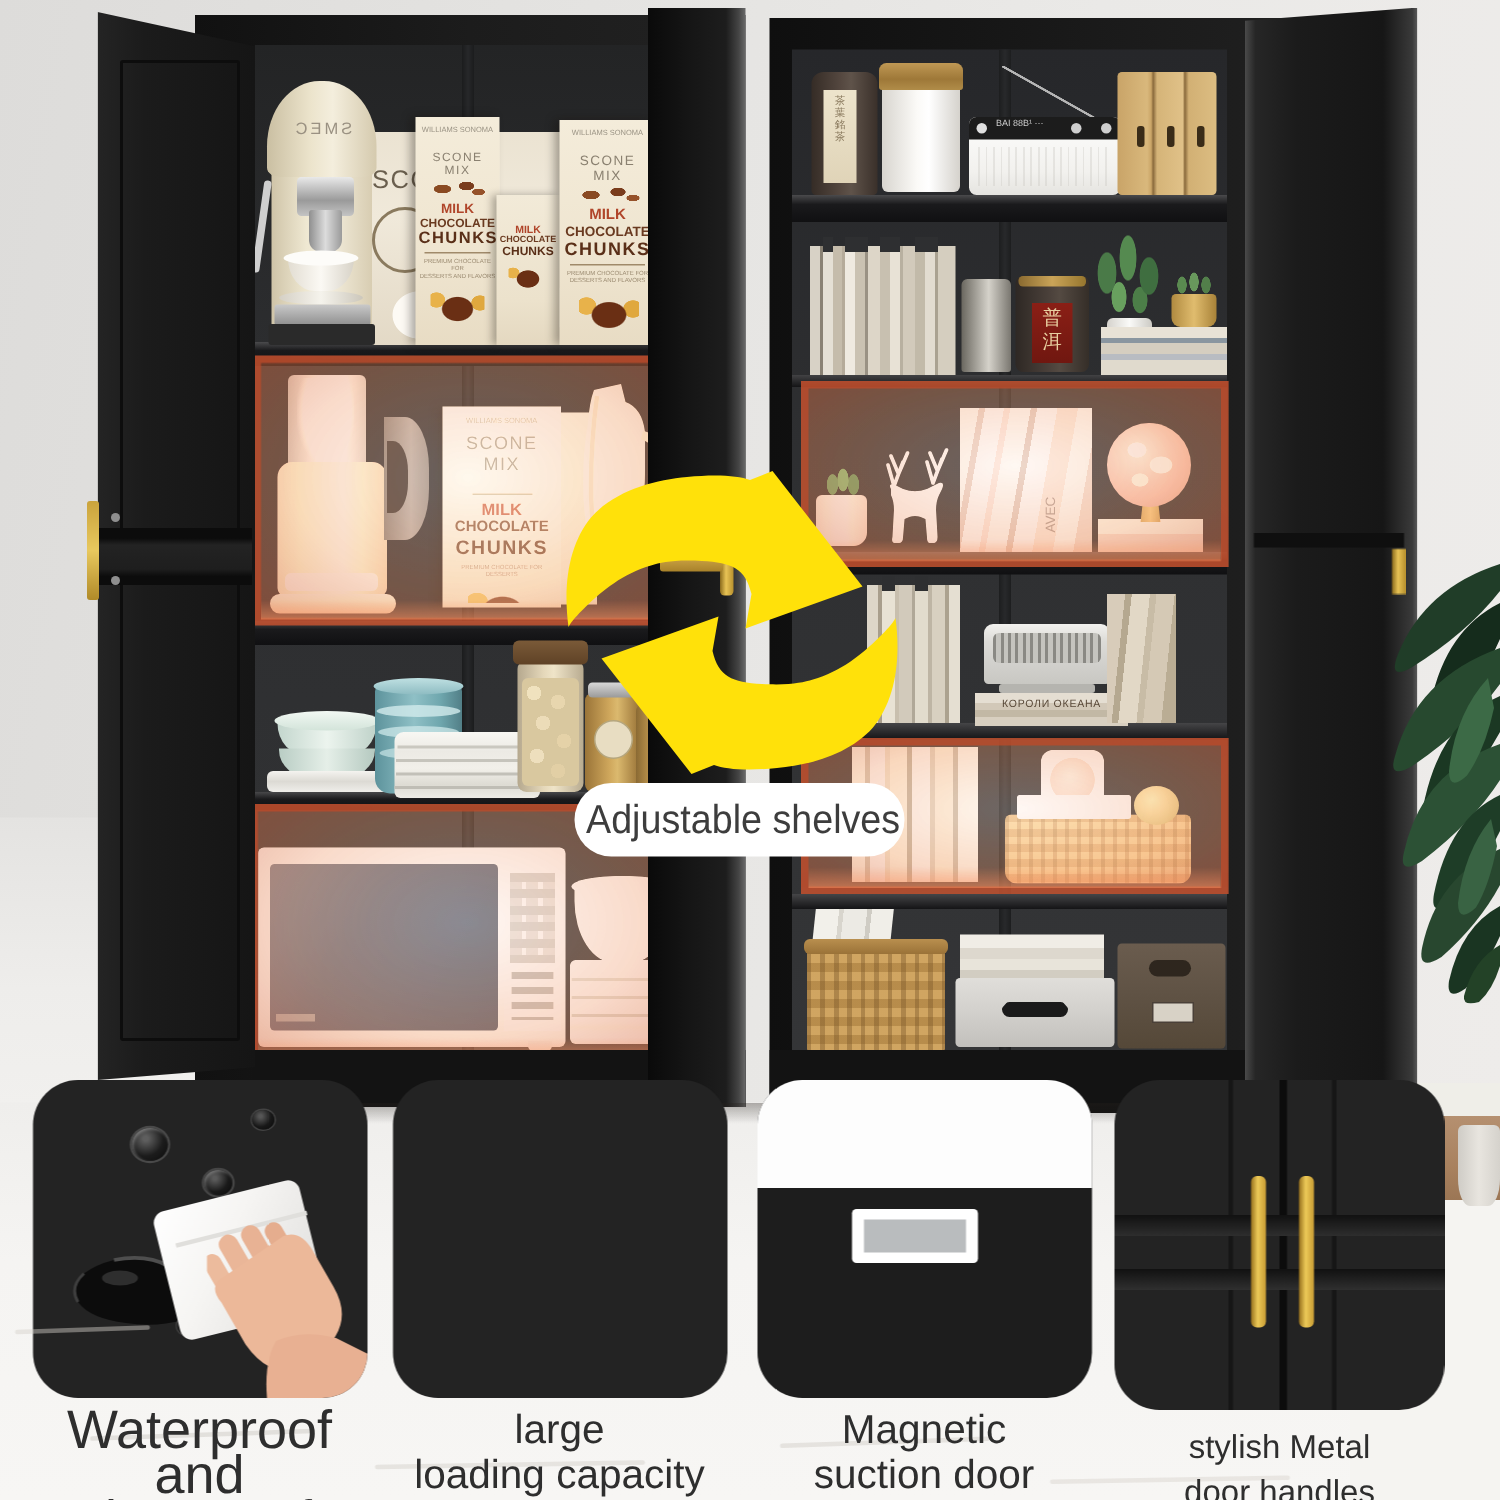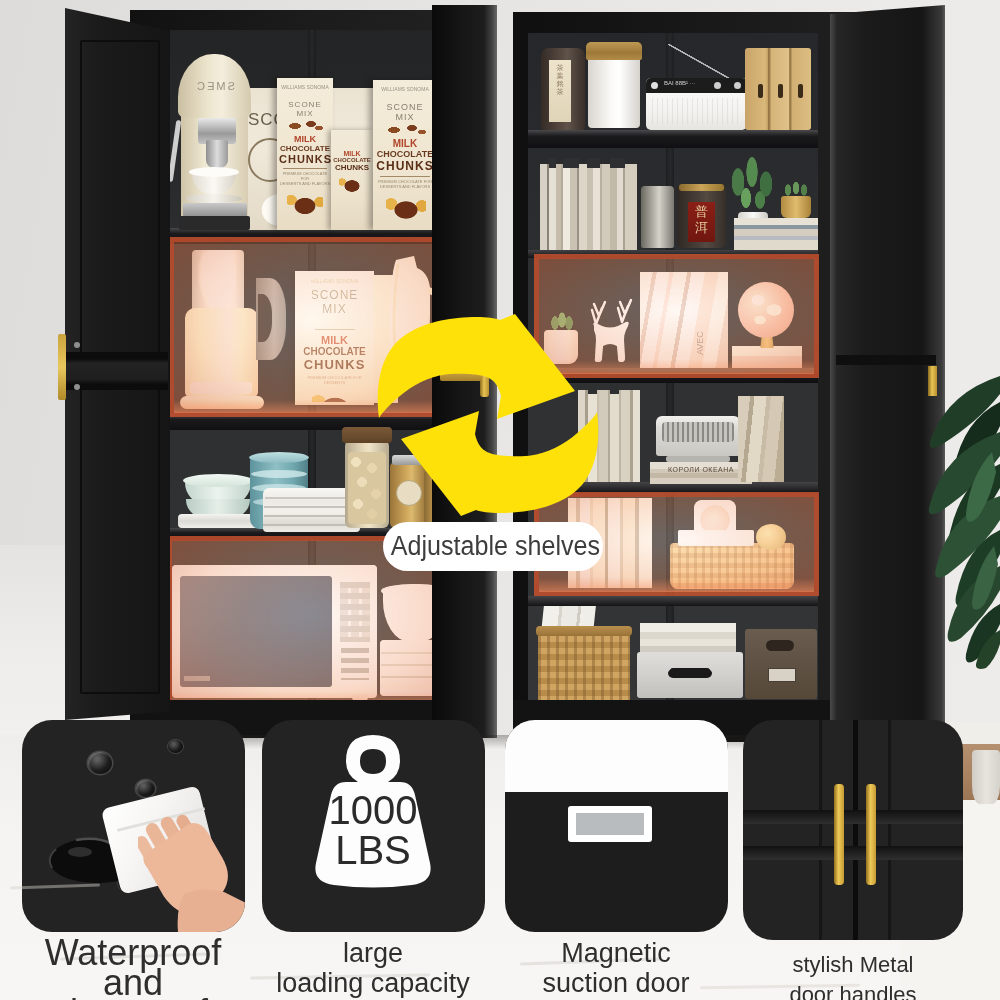--- a/index.html
+++ b/index.html
@@ -477,27 +477,20 @@
     <svg width="1000" height="1000" viewBox="0 0 1000 1000">
       <path id="arr" d="M379 418 C375 388 380 362 394 345 C410 327 436 320 458 318 C477 316 492 317 500 320 L515 314 L575 391 L497 419 L501 396 C497 379 488 375 468 374 C449 373 441 375 434 377 C416 382 401 394 390 405 C385 410 381 414 379 418 Z" fill="#ffe10a"></path>
       <use href="#arr" transform="rotate(180 488 415)"></use>
     </svg>
   </div>
 
   <div class="abs" style="left:383px;top:522px;width:220px;height:49px;border-radius:25px;background:#ffffff;"></div>
 
   <div class="abs" style="left:383px;top:522px;width:220px;height:49px;line-height:48px;text-align:center;font-size:27px;color:#3d3d3d;white-space:nowrap;transform:scaleX(0.93);">Adjustable shelves</div>
 
-  <div class="abs" style="left:300px;top:735px;width:146px;height:155px;">
-    <svg width="146" height="155" viewBox="0 0 146 155">
-      <path d="M73 0 Q100 0 100 26 Q100 40 88 47 L100 47 Q112 47 115 60 L130 128 Q134 147 112 150 Q73 155 34 150 Q12 147 16 128 L31 60 Q34 47 46 47 L58 47 Q46 40 46 26 Q46 0 73 0 Z M73 14 Q60 14 60 26 Q60 39 73 39 Q86 39 86 26 Q86 14 73 14 Z" fill="#fdfdfd"></path>
-      <text x="73" y="89" text-anchor="middle" font-family="Liberation Sans, sans-serif" font-size="40" fill="#2b2b2b">1000</text>
-      <text x="73" y="129" text-anchor="middle" font-family="Liberation Sans, sans-serif" font-size="40" fill="#2b2b2b">LBS</text>
-    </svg>
-  </div>
 
   <div class="abs" style="left:23px;top:938px;width:220px;text-align:center;font-size:36px;line-height:30px;color:#2e2e2e;">Waterproof<br>and dustproof</div>
 
   <div class="abs" style="left:506px;top:938px;width:220px;text-align:center;font-size:27px;line-height:30px;color:#2e2e2e;">Magnetic<br>suction door</div>
 
   <div class="abs" style="left:263px;top:938px;width:220px;text-align:center;font-size:27px;line-height:30px;color:#2e2e2e;">large<br>loading capacity</div>
 
   <div class="abs" style="left:743px;top:938px;width:220px;text-align:center;font-size:22px;line-height:30px;color:#2e2e2e;margin-top:12px;">stylish Metal<br>door handles</div>
 </div>
 

